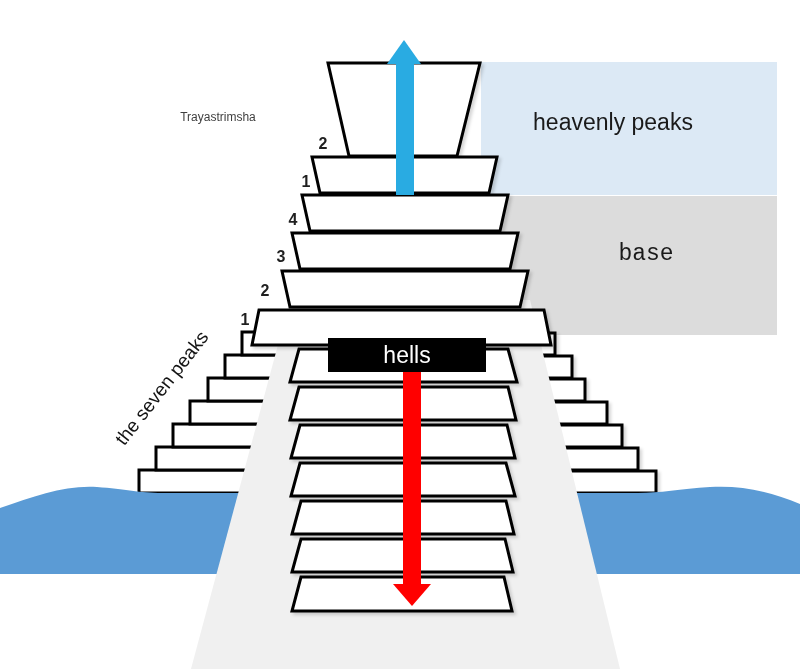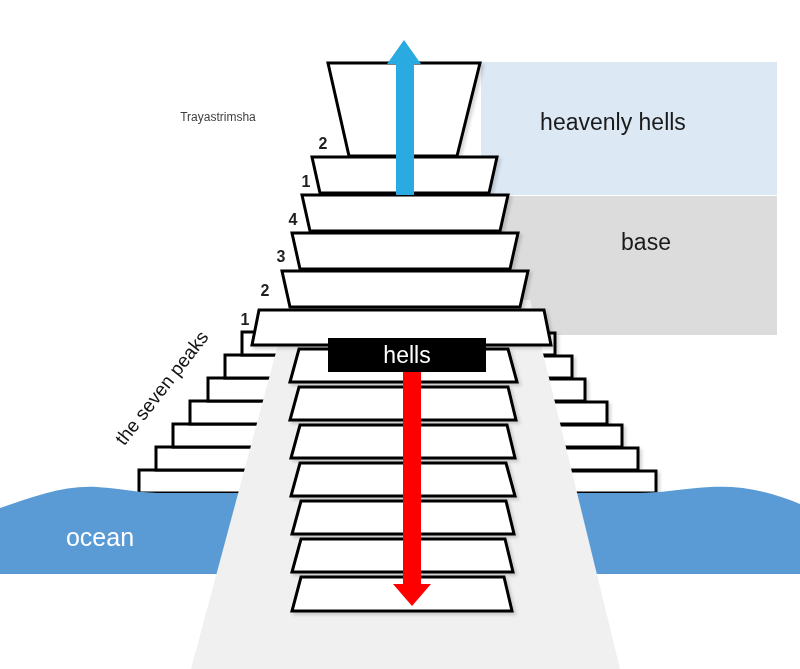--- a/index.html
+++ b/index.html
@@ -106,22 +106,21 @@
 
   <div class="tier-num" style="left:316px;top:135px;">2</div>
   <div class="tier-num" style="left:299px;top:173px;">1</div>
   <div class="tier-num" style="left:286px;top:211px;">4</div>
   <div class="tier-num" style="left:274px;top:248px;">3</div>
   <div class="tier-num" style="left:258px;top:282px;">2</div>
   <div class="tier-num" style="left:238px;top:311px;">1</div>
 
   <div class="lbl seven-peaks">the seven peaks</div>
 
-  <div class="lbl lbl-region" style="left:515px;top:110px;width:196px;">heavenly hells</div>
-  <div class="lbl lbl-region" style="left:548px;top:230px;width:196px;">base</div>
+  <div class="lbl lbl-region" style="left:515px;top:110px;width:196px;">heavenly peaks</div>
+  <div class="lbl lbl-region" style="left:548px;top:242px;width:196px;font-family:Liberation Mono, monospace;">base</div>
 
   <div class="hells-box">
     <span class="lbl-hells">hells</span>
   </div>
 
-  <div class="lbl ocean-label">ocean</div>
 
 </div>
 
 </body></html>

